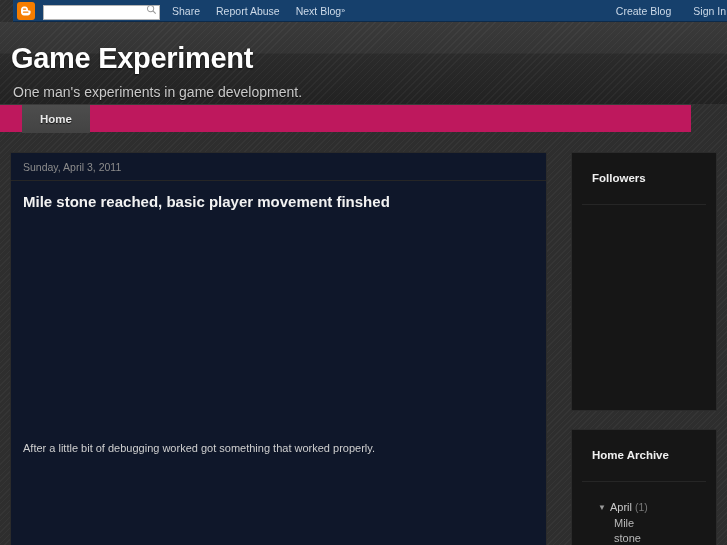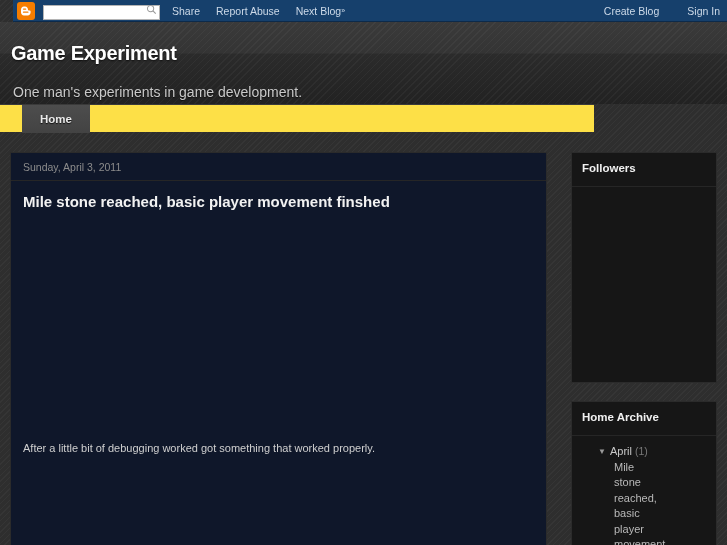--- a/index.html
+++ b/index.html
@@ -67,56 +67,56 @@
     text-decoration: none;
     margin-right: 16px;
     white-space: nowrap;
     cursor: pointer;
   }
   .navlink .chev { font-size: 7px; vertical-align: 2px; }
   .nav-right {
     position: absolute; right: 8px; top: 0; height: 22px;
     display: flex; align-items: center;
   }
-  .nav-right .navlink { margin-right: 12px; margin-left: 16px; }
+  .nav-right .navlink { margin-right: 6px; margin-left: 16px; }
 
   
   #header {
     position: absolute; top: 22px; left: 0;
     width: 727px; height: 82px;
     background:
       repeating-linear-gradient(135deg,
         rgba(255,255,255,0.035) 0px,
         rgba(255,255,255,0.035) 1px,
         rgba(0,0,0,0) 1px,
         rgba(0,0,0,0) 5px),
       linear-gradient(to bottom, #3a3a3a 0%, #343434 38%, #2b2b2b 39%, #222222 100%);
   }
   #blog-title {
     position: absolute; left: 11px; top: 20px;
     margin: 0;
-    font-size: 20px;
+    font-size: 29px;
     font-weight: bold;
     color: #ffffff;
     letter-spacing: -0.3px;
     text-shadow: 0 1px 2px rgba(0,0,0,0.7);
   }
   #blog-description {
     position: absolute; left: 13px; top: 62px;
     margin: 0;
     font-size: 14px;
     color: #c9c9c9;
     text-shadow: 0 1px 1px rgba(0,0,0,0.6);
   }
 
   
   #tabs-bar {
     position: absolute; top: 104px; left: 0;
-    width: 594px; height: 28px;
-    background: #fde047;
+    width: 691px; height: 28px;
+    background: #be185d;
     border-top: 1px solid #3a3a3a;
   }
   #tabs {
     position: absolute; left: 22px; top: 0;
     display: flex; height: 28px;
   }
   .tab {
     display: flex; align-items: center; justify-content: center;
     padding: 0 18px;
     height: 28px;
@@ -175,22 +175,22 @@
   #sidebar {
     position: absolute; left: 571px; top: 20px;
     width: 146px;
   }
   .widget {
     background: #161616;
     border: 1px solid #2b2b2b;
     margin-bottom: 18px;
   }
   .widget-title {
-    margin: 0;
-    padding: 9px 10px 12px 10px;
+    margin: 10px;
+    padding: 9px 10px 20px 10px;
     font-size: 11.5px;
     font-weight: bold;
     color: #f0f0f0;
     border-bottom: 1px solid #262626;
   }
   .widget-content { padding: 8px 10px 10px 10px; font-size: 11px; }
   #followers-widget .widget-content { height: 195px; padding: 0; }
   .archive-list { margin: 0; padding: 0; list-style: none; }
   .archive-item { font-size: 11px; line-height: 1.45; }
   .archive-level-1 { padding-left: 2px; }

